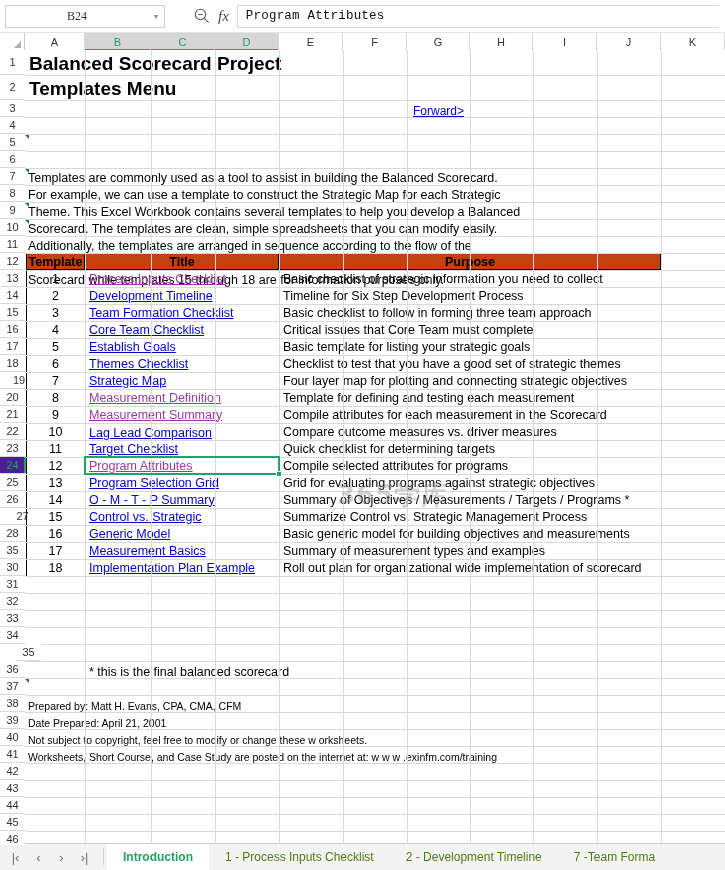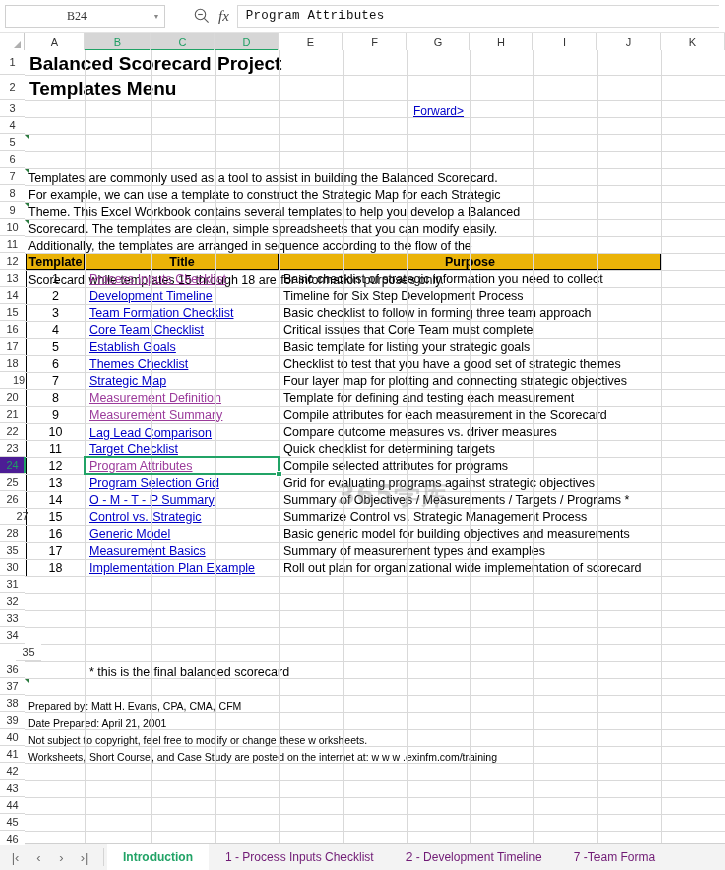--- a/index.html
+++ b/index.html
@@ -115,21 +115,21 @@
     color:#0000c8; text-decoration:underline; font-size:12.5px;
   }
   a.xl-link.visited{ color:#9b3b9b; }
   a.fwd{ font-size:12px; }
 
   
   #tbl{
     position:absolute; left:0; top:0;
   }
   .tb-head{
-    position:absolute; background:#eab308;
+    position:absolute; background:#c2410c;
     border:1px solid #000; display:flex; align-items:center;
     justify-content:center; font-weight:bold; font-size:12.5px;
   }
   .tb-cell{
     position:absolute; display:flex; align-items:center;
     font-size:12.5px;
   }
   .tb-num{ justify-content:center; }
   .tb-border-l{ position:absolute; width:1px; background:#000; }
   .tb-border-h{ position:absolute; height:1px; background:#9a9a9a; }
@@ -160,21 +160,21 @@
     display:flex; align-items:center;
   }
   #navbtns{ display:flex; align-items:center; padding:0 4px; }
   .navb{
     width:23px; height:22px; display:flex; align-items:center;
     justify-content:center; color:#6f6f6f; font-size:13px;
   }
   #navsep{ width:1px; height:18px; background:#d4d4d4; margin:0 3px; }
   .sheet-tab{
     height:27px; display:flex; align-items:center; padding:0 16px;
-    font-size:12px; color:#701a75; white-space:nowrap;
+    font-size:12px; color:#4d7c0f; white-space:nowrap;
   }
   .sheet-tab.active{
     background:#ffffff; color:#21a366; font-weight:bold;
   }
 </style>
 </head>
 <body>
 
 <div id="formula-bar">
   <div id="name-box">

